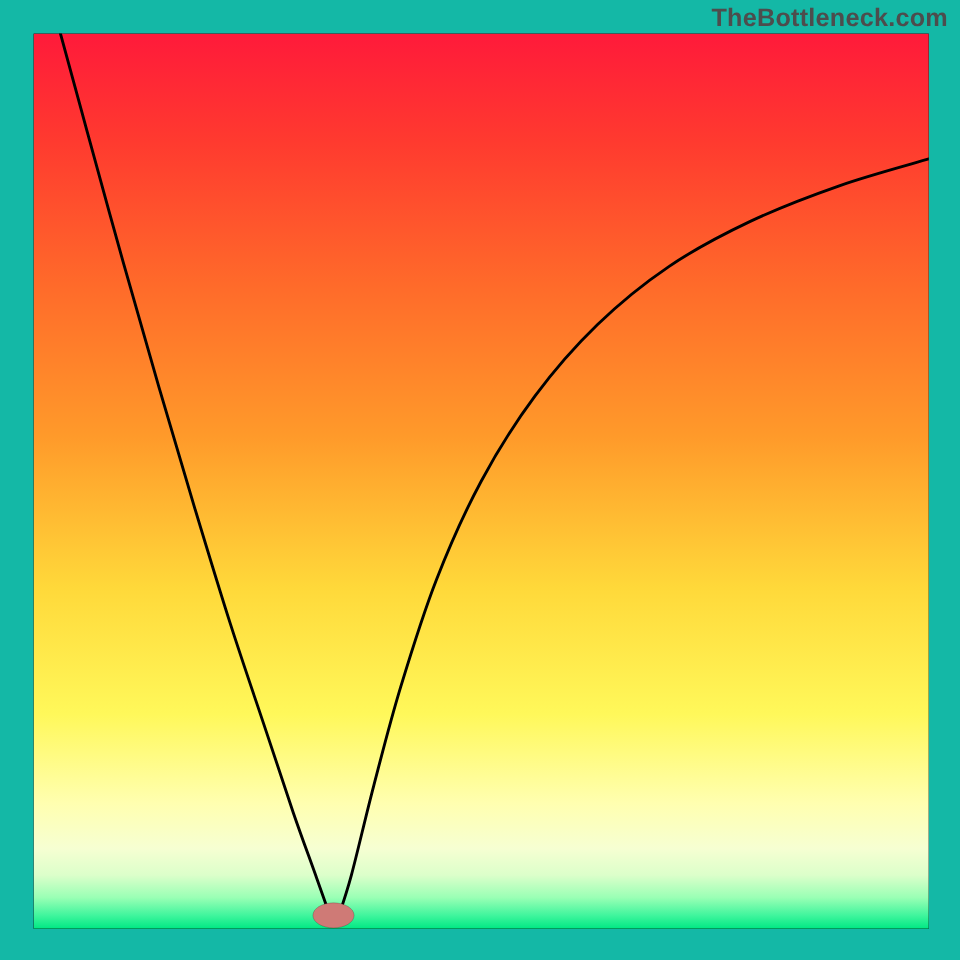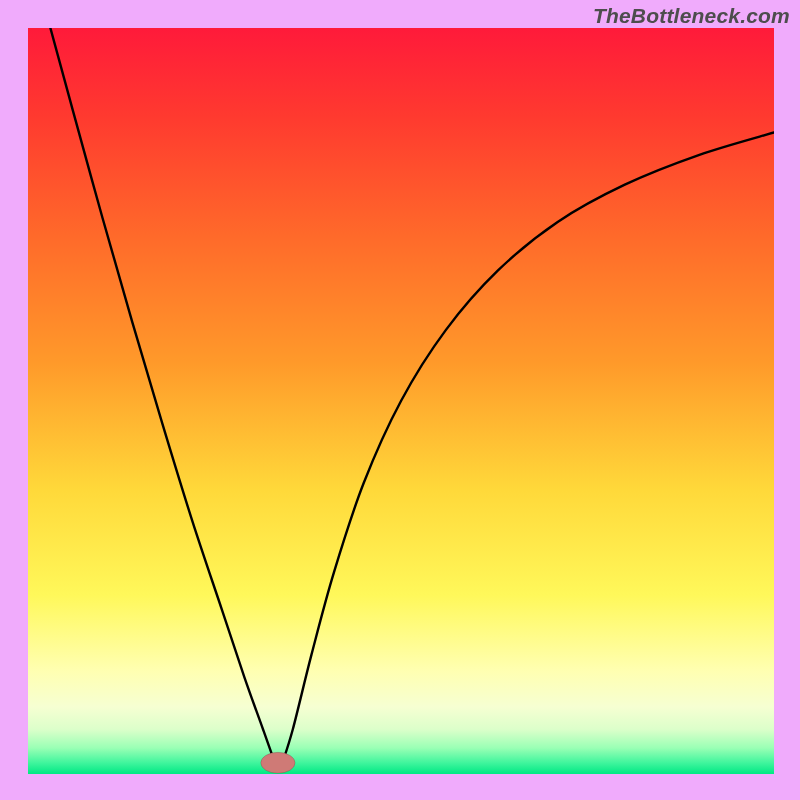--- a/index.html
+++ b/index.html
@@ -8,22 +8,21 @@
     width: 800px;
     height: 800px;
     background: #000;
     overflow: hidden;
     font-family: Arial, Helvetica, sans-serif;
   }
   .frame {
     position: relative;
     width: 800px;
     height: 800px;
-    background: #f0abfc;
-    font-style: italic;
+    background: #14b8a6;
   }
   .watermark {
     position: absolute;
     top: 4px;
     right: 10px;
     font-size: 21px;
     font-weight: 600;
     color: #4d4d4d;
     letter-spacing: 0.2px;
     z-index: 20;

